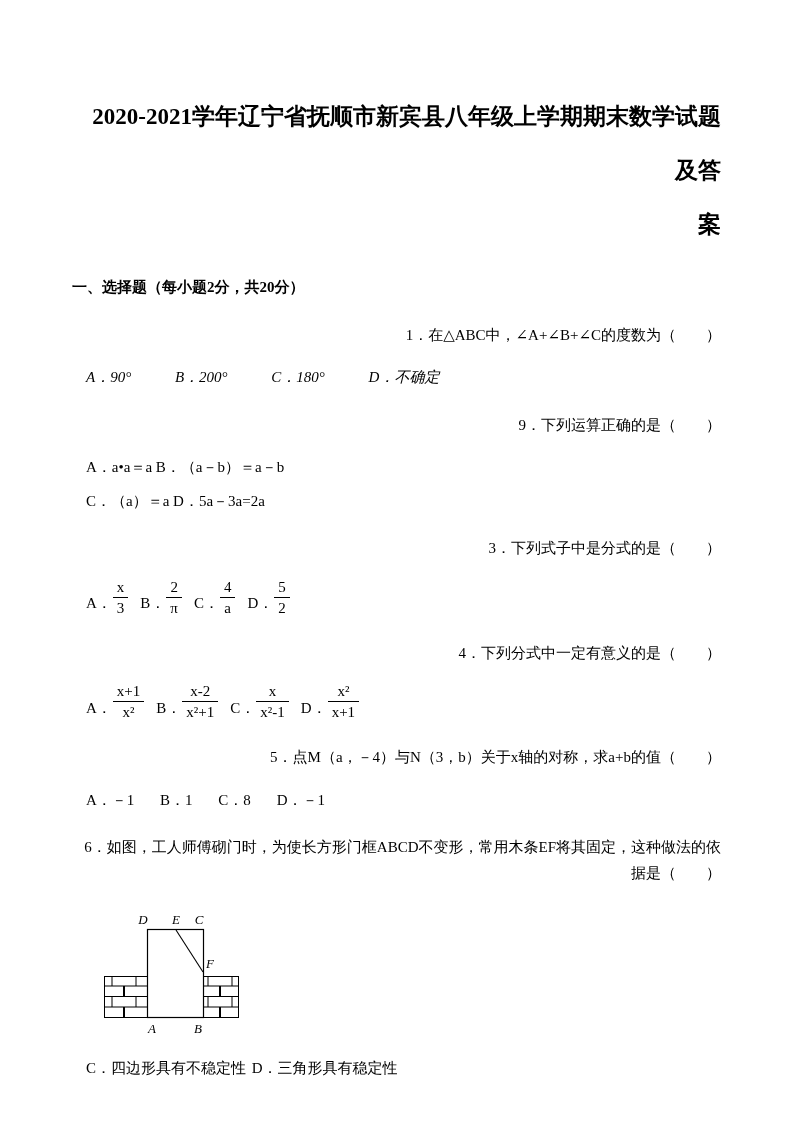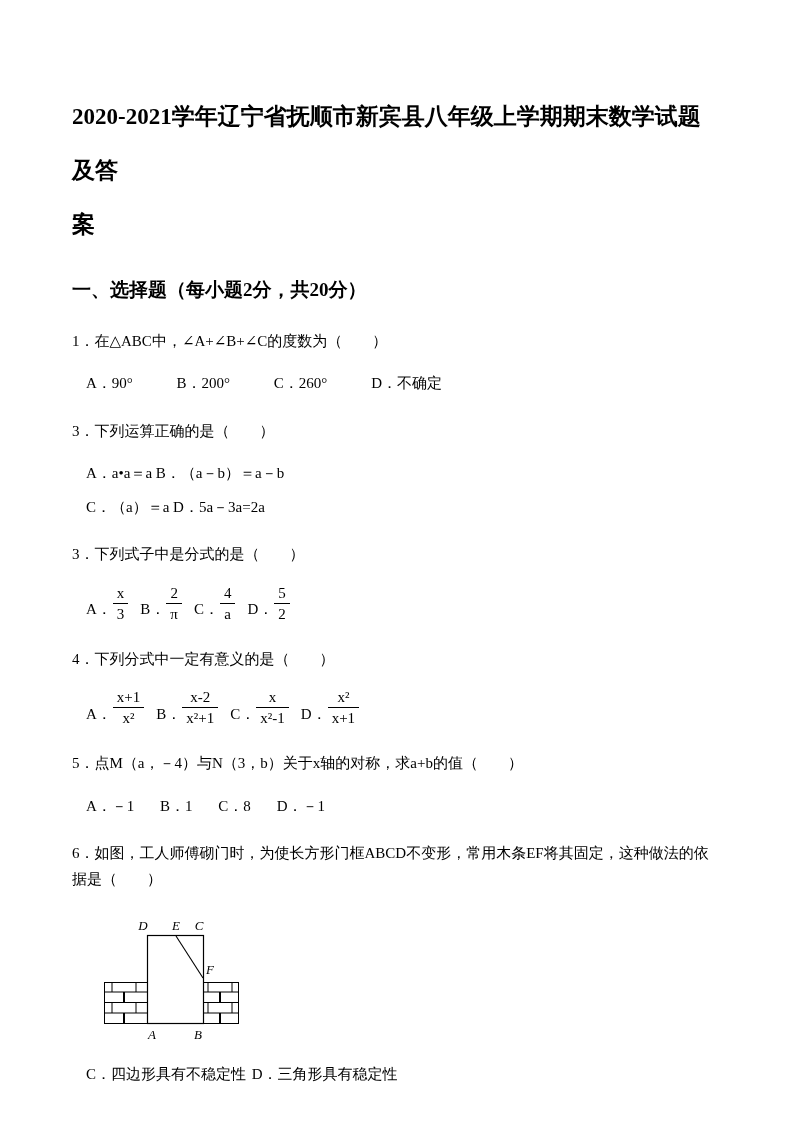--- a/index.html
+++ b/index.html
@@ -5,28 +5,28 @@
   html,body{margin:0;padding:0;background:#ffffff;}
   body{
     width:793px;height:1122px;
     font-family:"Liberation Serif","DejaVu Serif",serif;
     color:#000;
     position:relative;
     overflow:hidden;
   }
   .page{padding:90px 72px 30px 72px;box-sizing:border-box;}
   .title{
-    font-size:23px;font-weight:bold;text-align:left;
+    font-size:23px;font-weight:bold;text-align:right;
     line-height:2.35;margin:0 0 24px 0;
   }
-  .section-head{font-size:19px;font-weight:bold;margin:6px 0 0 0;line-height:1.5;}
+  .section-head{font-size:15px;font-weight:bold;margin:6px 0 0 0;line-height:1.5;}
   .qblock{margin-top:24px;}
-  .qtext{font-size:15px;line-height:1.7;margin:0;}
+  .qtext{font-size:15px;line-height:1.7;margin:0;text-align:right;}
   .opts{font-size:15px;margin:18px 0 0 14px;line-height:1.5;}
-  .opts .opt{margin-right:40px;}
+  .opts .opt{margin-right:40px;font-style:italic;}
   .opts .opt-tight{margin-right:22px;}
   .opts .opt-jam{margin-right:0;text-align:center;}
   .opts-row2{margin-top:11px;}
   .frac-row{display:flex;align-items:flex-end;margin-top:16px;}
   .fopt{display:inline-flex;align-items:flex-end;margin-right:12px;}
   .flabel{padding-bottom:2px;}
   .frac{display:inline-block;text-align:center;vertical-align:bottom;margin-left:1px;}
   .frac .num{display:block;padding:0 4px 1px 4px;border-bottom:1px solid #000;line-height:1.2;}
   .frac .den{display:block;padding:1px 4px 0 4px;line-height:1.2;}
   .figure-wrap{margin:26px 0 6px 28px;}
@@ -43,27 +43,27 @@
     <span>案</span>
   </h1>
 
   <div class="section-head">一、选择题（每小题2分，共20分）</div>
 
   <div class="qblock">
     <p class="qtext">1．在△ABC中，∠A+∠B+∠C的度数为（　　）</p>
     <div class="opts">
       <span class="opt">A．90°</span>
       <span class="opt">B．200°</span>
-      <span class="opt">C．260°</span>
+      <span class="opt">C．180°</span>
       <span class="opt">D．不确定</span>
     </div>
   </div>
 
   <div class="qblock">
-    <p class="qtext">3．下列运算正确的是（　　）</p>
+    <p class="qtext">9．下列运算正确的是（　　）</p>
     <div class="opts">
       <span class="opt-jam">A．a•a＝a</span>
       <span class="opt-jam">B．（a－b）＝a－b</span>
     </div>
     <div class="opts opts-row2">
       <span class="opt-jam">C．（a）＝a</span>
       <span class="opt-jam">D．5a－3a=2a</span>
     </div>
   </div>
 

